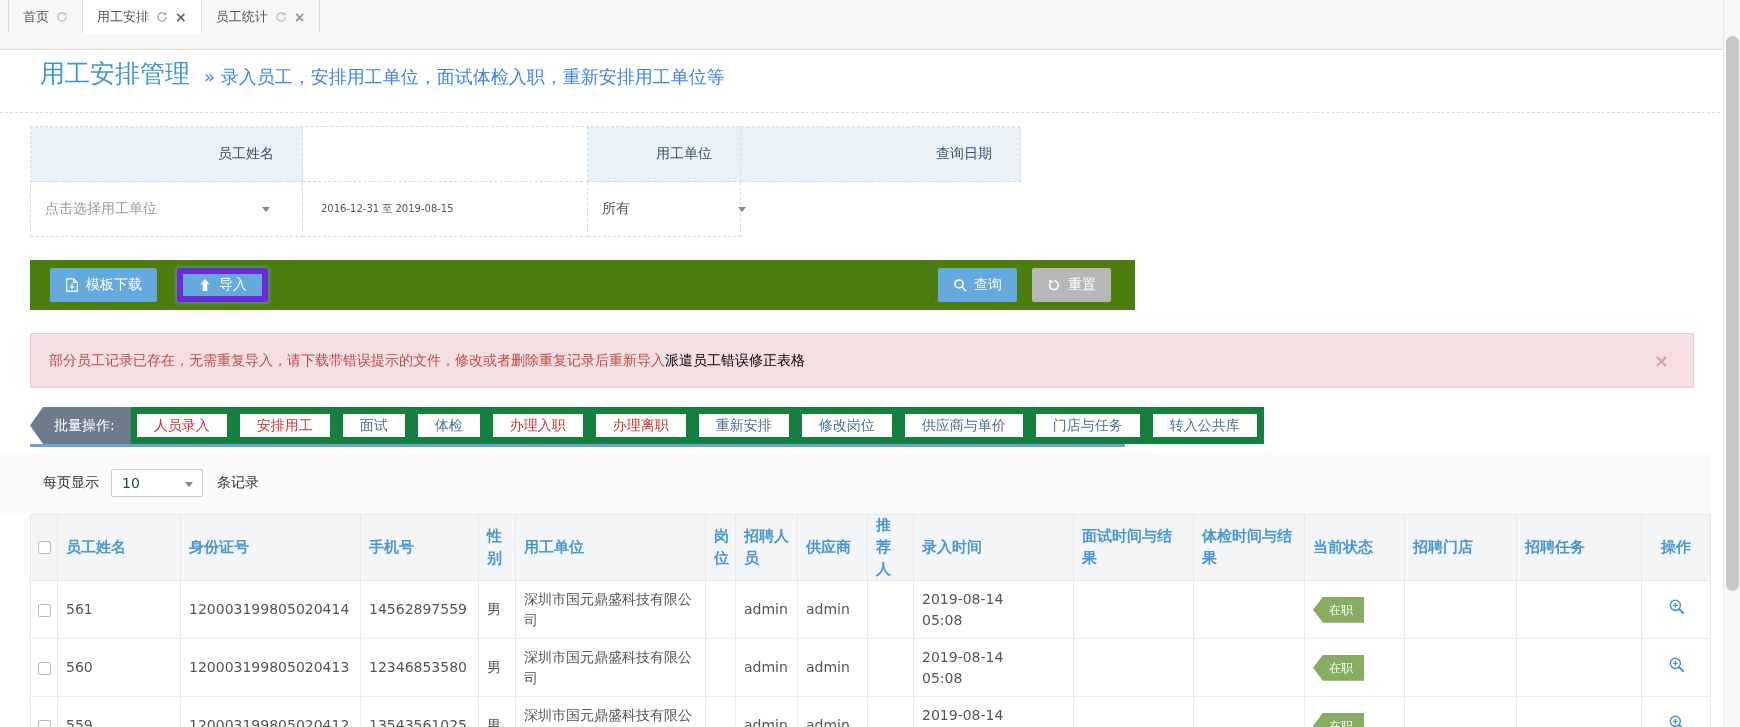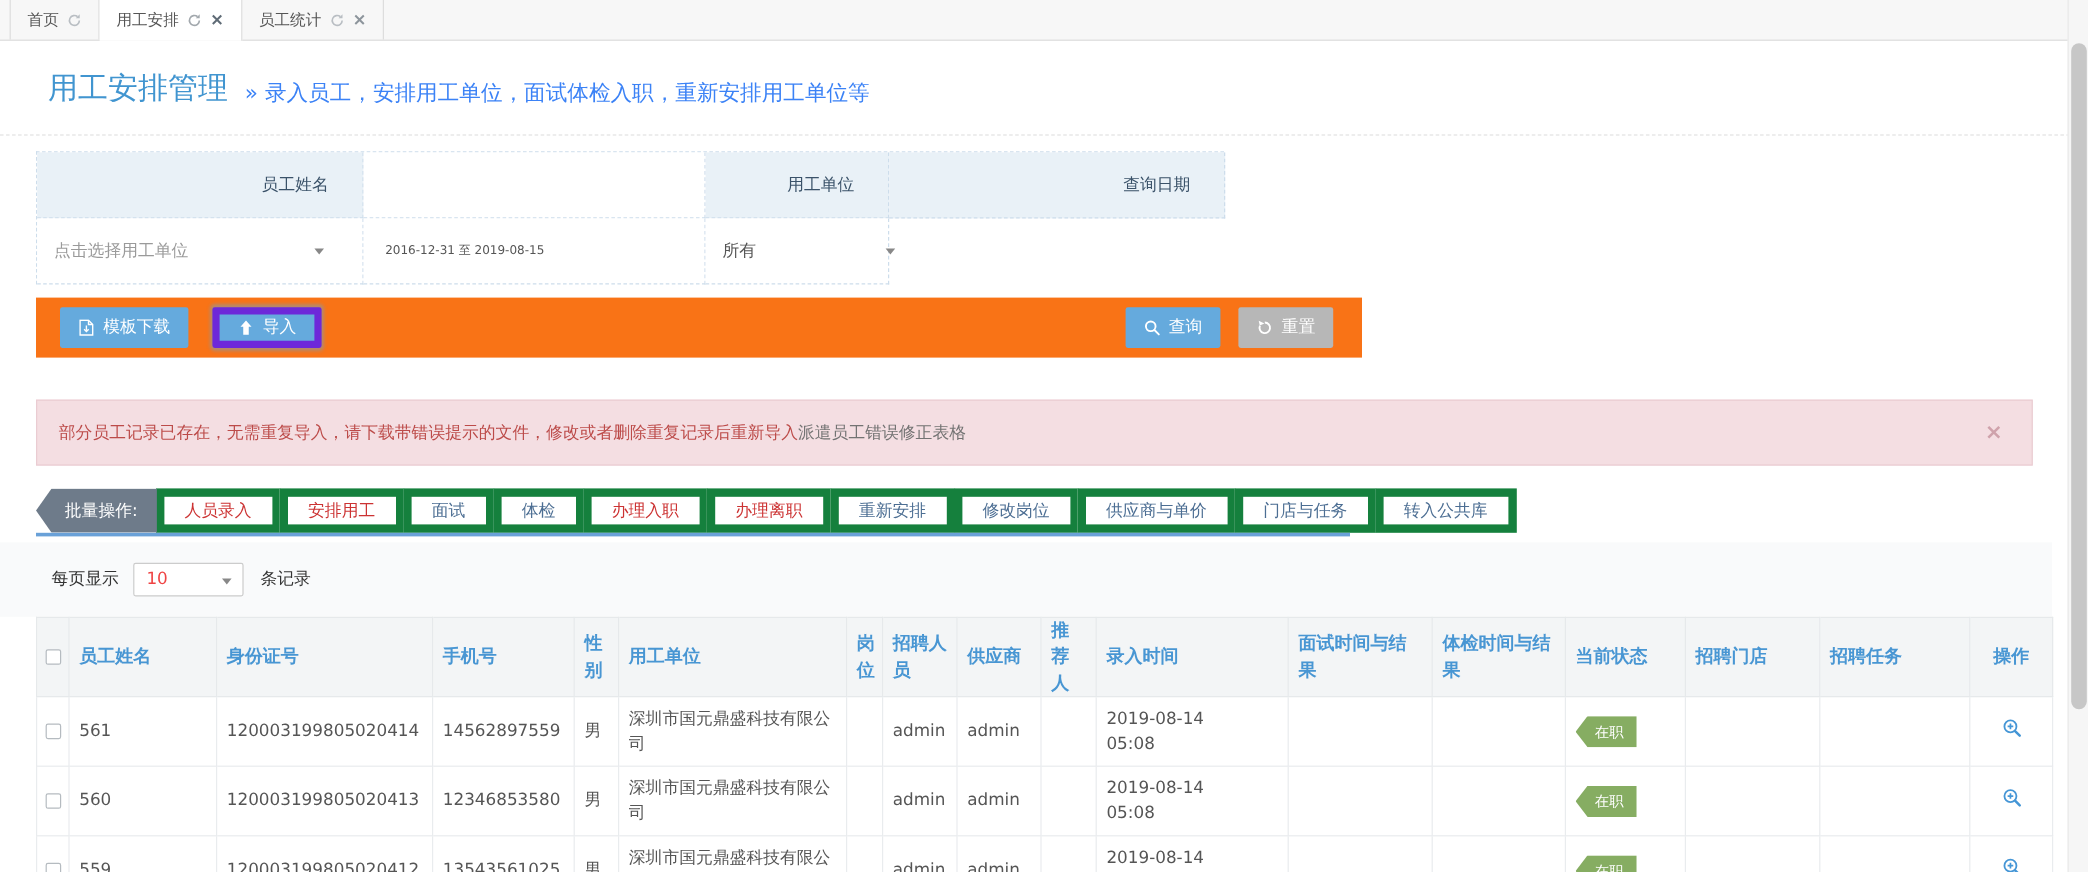--- a/index.html
+++ b/index.html
@@ -1,21 +1,21 @@
 <!DOCTYPE html>
 <html><head>
 <meta charset="utf-8">
 <style>
   * { margin:0; padding:0; box-sizing:border-box; }
   html,body { width:1740px; height:727px; overflow:hidden; background:#fff;
     font-family:"DejaVu Sans","Liberation Sans",sans-serif; }
   body { position:relative; }
 
   
-  .tabbar { position:absolute; top:0; left:0; width:1740px; height:34px;
+  .tabbar { position:absolute; top:0; left:0; width:1740px; height:50px;
     background:#f7f7f7; border-bottom:1px solid #ddd; display:flex; padding-left:8px; }
   .tab { height:33px; display:flex; align-items:center; gap:7px; padding:0 14px;
     font-size:13px; color:#555; border-right:1px solid #ddd; cursor:pointer; }
   .tab:first-child { border-left:1px solid #ddd; }
   .tab.active { background:#fff; height:34px; margin-bottom:-1px; }
   .icn-refresh { width:12px; height:12px; color:#b9bec3; }
   .tab.active .icn-refresh { color:#a2a8ad; }
   .tab-x { font-size:14px; font-weight:bold; color:#8d959c; line-height:1; }
   .tab.active .tab-x { color:#5f6b76; }
 
@@ -37,55 +37,55 @@
   .fval input { border:none; outline:none; width:95%; height:80%; font-size:10px;
     color:#555; font-family:inherit; background:transparent; }
   .placeholder { color:#9a9a9a; }
   .caret { width:0; height:0; border-left:4px solid transparent;
     border-right:4px solid transparent; border-top:5px solid #888; }
   .caret.far-right { position:absolute; right:32px; top:25px; }
   .caret.mid { position:absolute; left:150px; top:25px; }
   .fval.date { padding-left:18px; }
 
   
-  .strip { position:absolute; top:248px; left:30px; width:1105px; height:50px; background:#f97316; }
+  .strip { position:absolute; top:260px; left:30px; width:1105px; height:50px; background:#4d7c0f; }
   .btn { position:absolute; top:8px; height:34px; border:none; border-radius:2px;
     color:#fff; font-size:14px; font-family:inherit; display:flex; align-items:center;
     gap:7px; padding:0 15px; cursor:pointer; }
   .btn svg { width:14px; height:14px; }
   .btn-blue { background:#65aadd; }
   .btn-tpl { left:20px; }
   .btn-import { left:136px; border:6px solid #6d28d9; box-shadow:0 0 3px 2px rgba(96,166,218,.45);margin-left:11px; }
   .btn-search { left:908px; }
   .btn-reset { left:1002px; background:#b7b7b7; }
 
   
   .alert { position:absolute; top:333px; left:30px; width:1664px; height:55px;
     background:#f4dee2; border:1px solid #eaccd2; display:flex; align-items:center;
     padding:0 24px 0 18px; font-size:14px; color:#bc4b49; }
-  .alert a { color:#737373; text-decoration:none; cursor:pointer; }
+  .alert a { color:#000000; text-decoration:none; cursor:pointer; }
   .alert-close { margin-left:auto; color:#cfa2ab; font-size:18px; font-weight:bold; cursor:pointer; }
 
   
   .batch { position:absolute; top:407px; left:30px; height:37px; display:flex; align-items:stretch; }
   .batch-label { background:#6e7b8a; color:#fff; font-size:14px; display:flex; align-items:center;
     padding:0 16px 0 24px; clip-path:polygon(13px 0,100% 0,100% 100%,13px 100%,0 50%); }
   .batch-tab { border:7px solid #15803d; background:#fff; display:flex; align-items:center;
     padding:0 17px; font-size:14px; margin-left:-1px; cursor:pointer; white-space:nowrap; }
   .batch-tab.red { color:#cc3333; }
   .batch-tab.blue { color:#4c6e93; }
   .batch-underline { position:absolute; top:444px; left:30px; width:1095px; height:3px; background:#6aa1d8; }
 
   
   .pagesize { position:absolute; top:452px; left:0; width:1710px; height:62px;
     background:#f9fafb; display:flex; align-items:center; font-size:14px; color:#333; }
   .pagesize .pfx { margin-left:43px; }
   .ps-select { margin-left:12px; width:92px; height:28px; background:#fff;
     border:1px solid #ccc; border-radius:2px; position:relative; display:flex;
-    align-items:center; padding-left:10px; color:#ef4444; cursor:pointer; }
+    align-items:center; padding-left:10px; color:#14532d; cursor:pointer; }
   .ps-select .caret { position:absolute; right:9px; top:12px; }
   .pagesize .sfx { margin-left:14px; }
 
   
   .tablewrap { position:absolute; top:514px; left:30px; }
   table { border-collapse:collapse; table-layout:fixed; width:1680px; background:#fff;
     border-top:1px solid #d2d6d9; }
   th { background:#f3f5f6; color:#4896d3; font-size:15px; font-weight:bold;
     text-align:left; padding:0 8px; height:58px; border:1px solid #e6e9eb;
     vertical-align:middle; line-height:1.45; }

